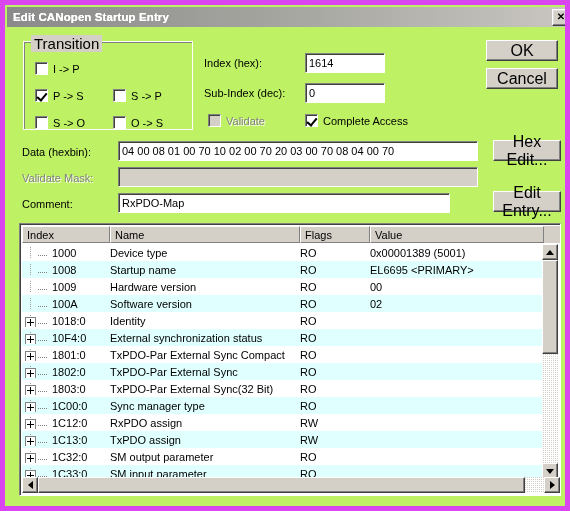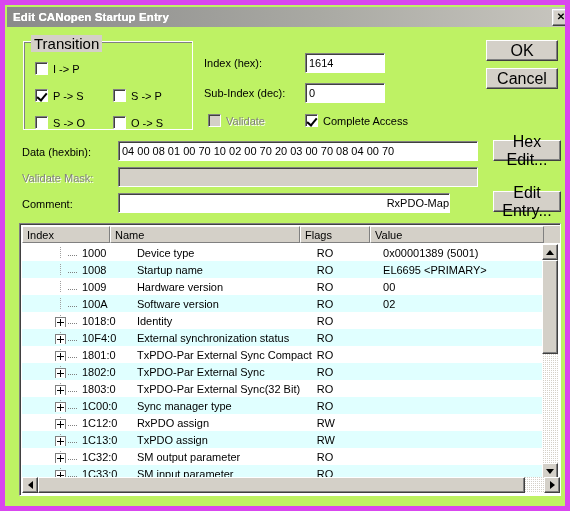--- a/index.html
+++ b/index.html
@@ -193,21 +193,20 @@
     height: 235px;
     overflow: hidden;
   }
   .row {
     height: 17px;
     display: flex;
     align-items: center;
     font-size: 11px;
     white-space: nowrap;
     cursor: default;
-    padding-left: 30px;
   }
   .row.even { background: #ffffff; }
   .row.odd  { background: #e0ffff; }
   .c-index {
     width: 88px; position: relative;
     padding-left: 30px;
     box-sizing: border-box;
     overflow: hidden;
   }
   .c-name  { width: 190px; overflow: hidden; }
@@ -355,21 +354,21 @@
   <div class="btn" style="left:481px; top:63px; width:72px; height:21px;">Cancel</div>
 
   <span class="lbl" style="left:17px; top:141px;">Data (hexbin):</span>
   <div class="txtbox" style="left:113px; top:136px; width:360px; height:20px;">04 00 08 01 00 70 10 02 00 70 20 03 00 70 08 04 00 70</div>
   <div class="btn" style="left:488px; top:135px; width:68px; height:21px;">Hex Edit...</div>
 
   <span class="lbl disabled" style="left:17px; top:167px;">Validate Mask:</span>
   <div class="txtbox disabled" style="left:113px; top:162px; width:360px; height:20px;"></div>
 
   <span class="lbl" style="left:17px; top:193px;">Comment:</span>
-  <div class="txtbox" style="left:113px; top:188px; width:332px; height:20px;text-align:right;">RxPDO-Map</div>
+  <div class="txtbox" style="left:113px; top:188px; width:332px; height:20px;">RxPDO-Map</div>
   <div class="btn" style="left:488px; top:186px; width:68px; height:21px;">Edit Entry...</div>
 
   <div id="listview">
 
     <div id="lv-header">
       <div class="hcell" style="width:88px;">Index</div>
       <div class="hcell" style="width:190px;">Name</div>
       <div class="hcell" style="width:70px;">Flags</div>
       <div class="hcell" style="width:174px;">Value</div>
     </div>

